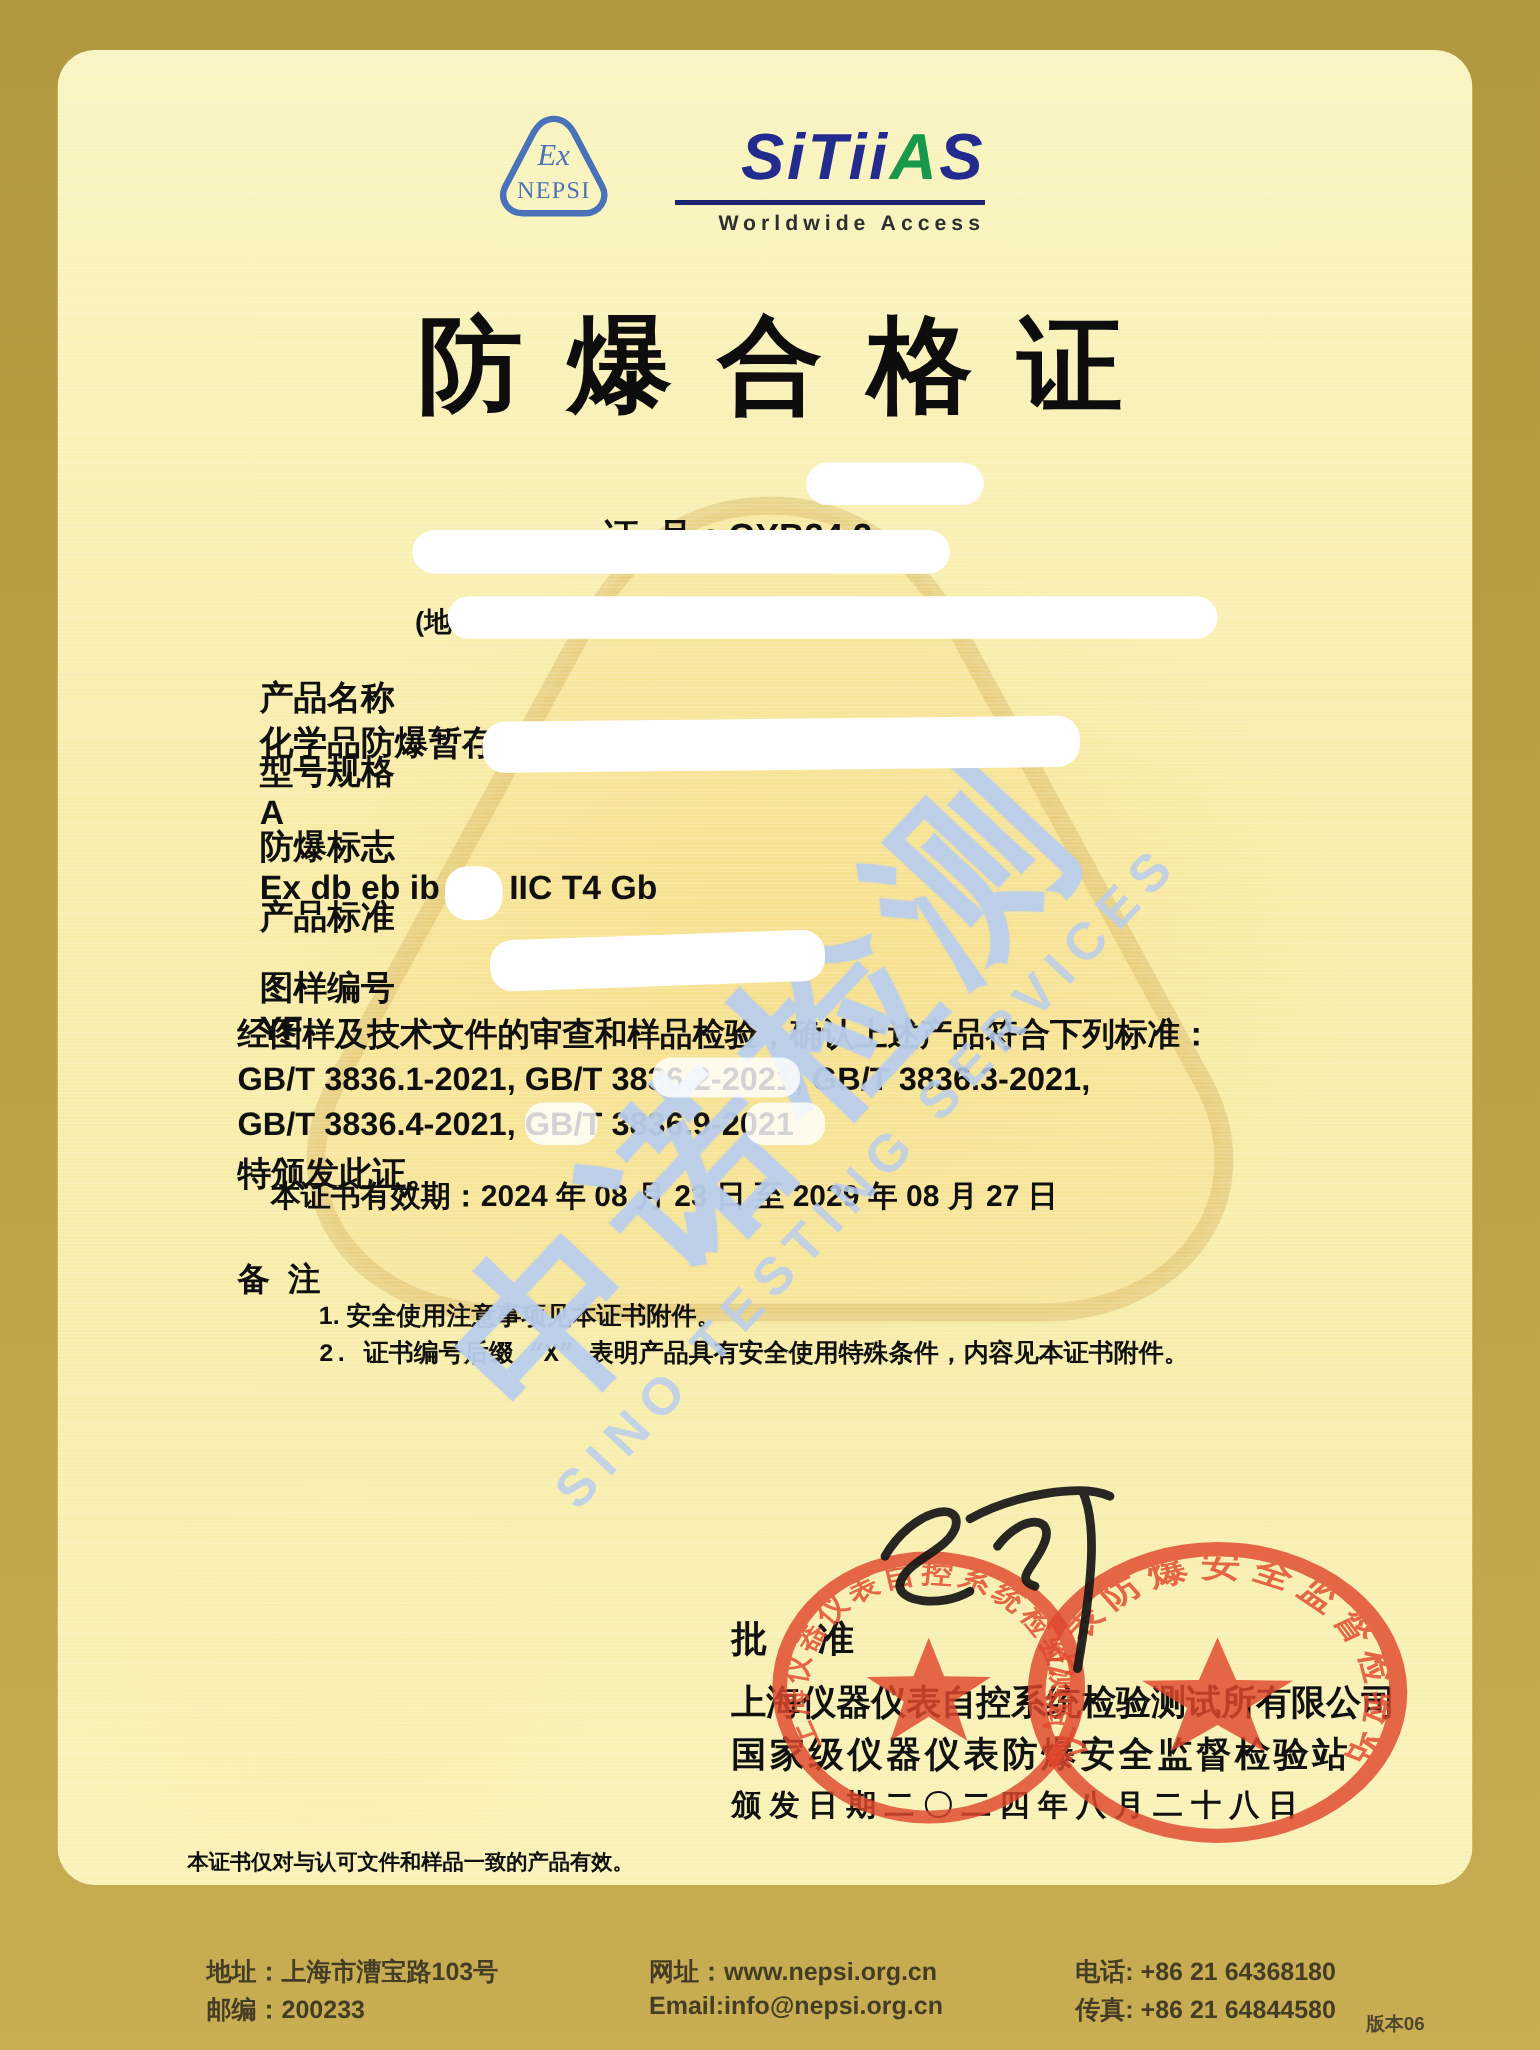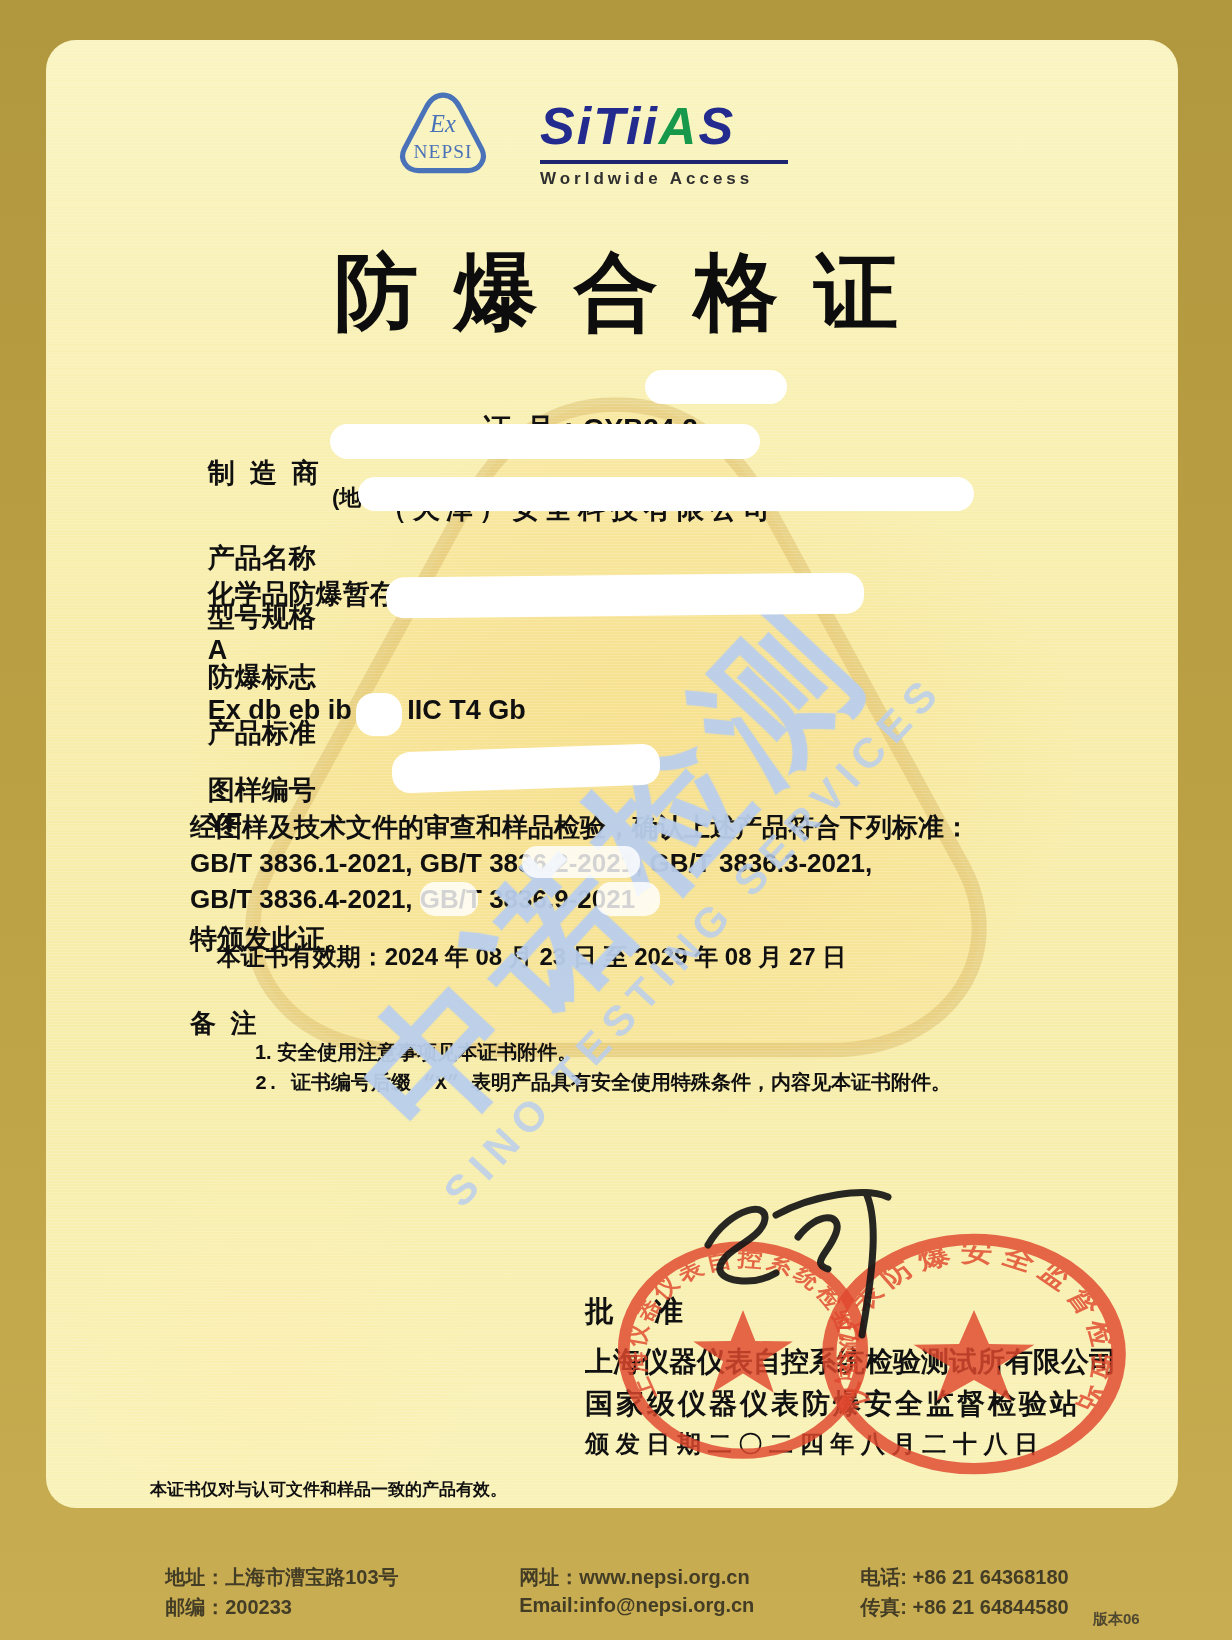--- a/index.html
+++ b/index.html
@@ -10,21 +10,21 @@
   .paper{position:absolute;left:46px;top:40px;width:1132px;height:1468px;border-radius:30px;
          background:
            radial-gradient(ellipse 620px 480px at 52% 50%, rgba(246,216,122,.55), rgba(246,216,122,0) 72%),
            radial-gradient(circle 300px at 20% 90%, rgba(252,238,175,.7), rgba(252,238,175,0) 70%),
            linear-gradient(180deg,#f9f4c1 0%,#f8edaa 42%,#f7edab 70%,#f9f2b8 100%);}
   .paper::after{content:"";position:absolute;inset:0;border-radius:30px;pointer-events:none;z-index:1;
          background:repeating-linear-gradient(180deg, rgba(255,255,255,.14) 0 1px, rgba(0,0,0,0) 1px 3px);}
   .abs{position:absolute;}
   
   .nepsi-svg{position:absolute;left:392px;top:88px;width:102px;height:104px;z-index:2;}
-  .sitiias{position:absolute;left:540px;top:100px;z-index:2;line-height:1;}
+  .sitiias{position:absolute;left:540px;top:100px;z-index:2;line-height:1;text-align:right;}
   .sitiias .word{font-style:italic;font-weight:800;font-size:52px;letter-spacing:2px;}
   .sitiias .navy{color:#232c8e;}
   .sitiias .green{color:#17984a;}
   .sitiias .bar{height:4px;background:#1d2470;margin-top:8px;width:248px;}
   .sitiias .tagline{margin-top:6px;font-weight:700;font-size:17px;letter-spacing:4px;color:#2f2f2f;}
   
   .title{position:absolute;left:0;top:236px;width:100%;text-align:center;z-index:2;
          font-size:84px;font-weight:900;color:#0d0d0d;letter-spacing:36px;padding-left:36px;box-sizing:border-box;
          font-family:"DejaVu Sans","Liberation Sans",sans-serif;}
   .certline{position:absolute;left:452px;top:378px;z-index:2;font-size:28px;font-weight:800;color:#111;white-space:pre;}
@@ -78,24 +78,20 @@
     <div class="bar"></div>
     <div class="tagline">Worldwide Access</div>
   </div>
 
   <div class="title">防爆合格证</div>
 
   <div class="certline">
     <span>证  号：</span><span>GYB24.2</span>
   </div>
 
-  <div class="row" style="top:437px;">
-    <span class="flabel">制  造  商</span>
-    <span class="fvalue" style="position:absolute;left:190px;letter-spacing:6px;">（天津）安全科技有限公司</span>
-  </div>
   <div class="row" style="top:483px;left:332px;font-size:22px;">(地</div>
 
   <div class="row" style="top:522px;">
     <span class="flabel">产品名称</span>
     <span class="fvalue">化学品防爆暂存柜（电气部分）</span>
   </div>
 
   <div class="row" style="top:581px;">
     <span class="flabel">型号规格</span>
     <span class="fvalue">A</span>

